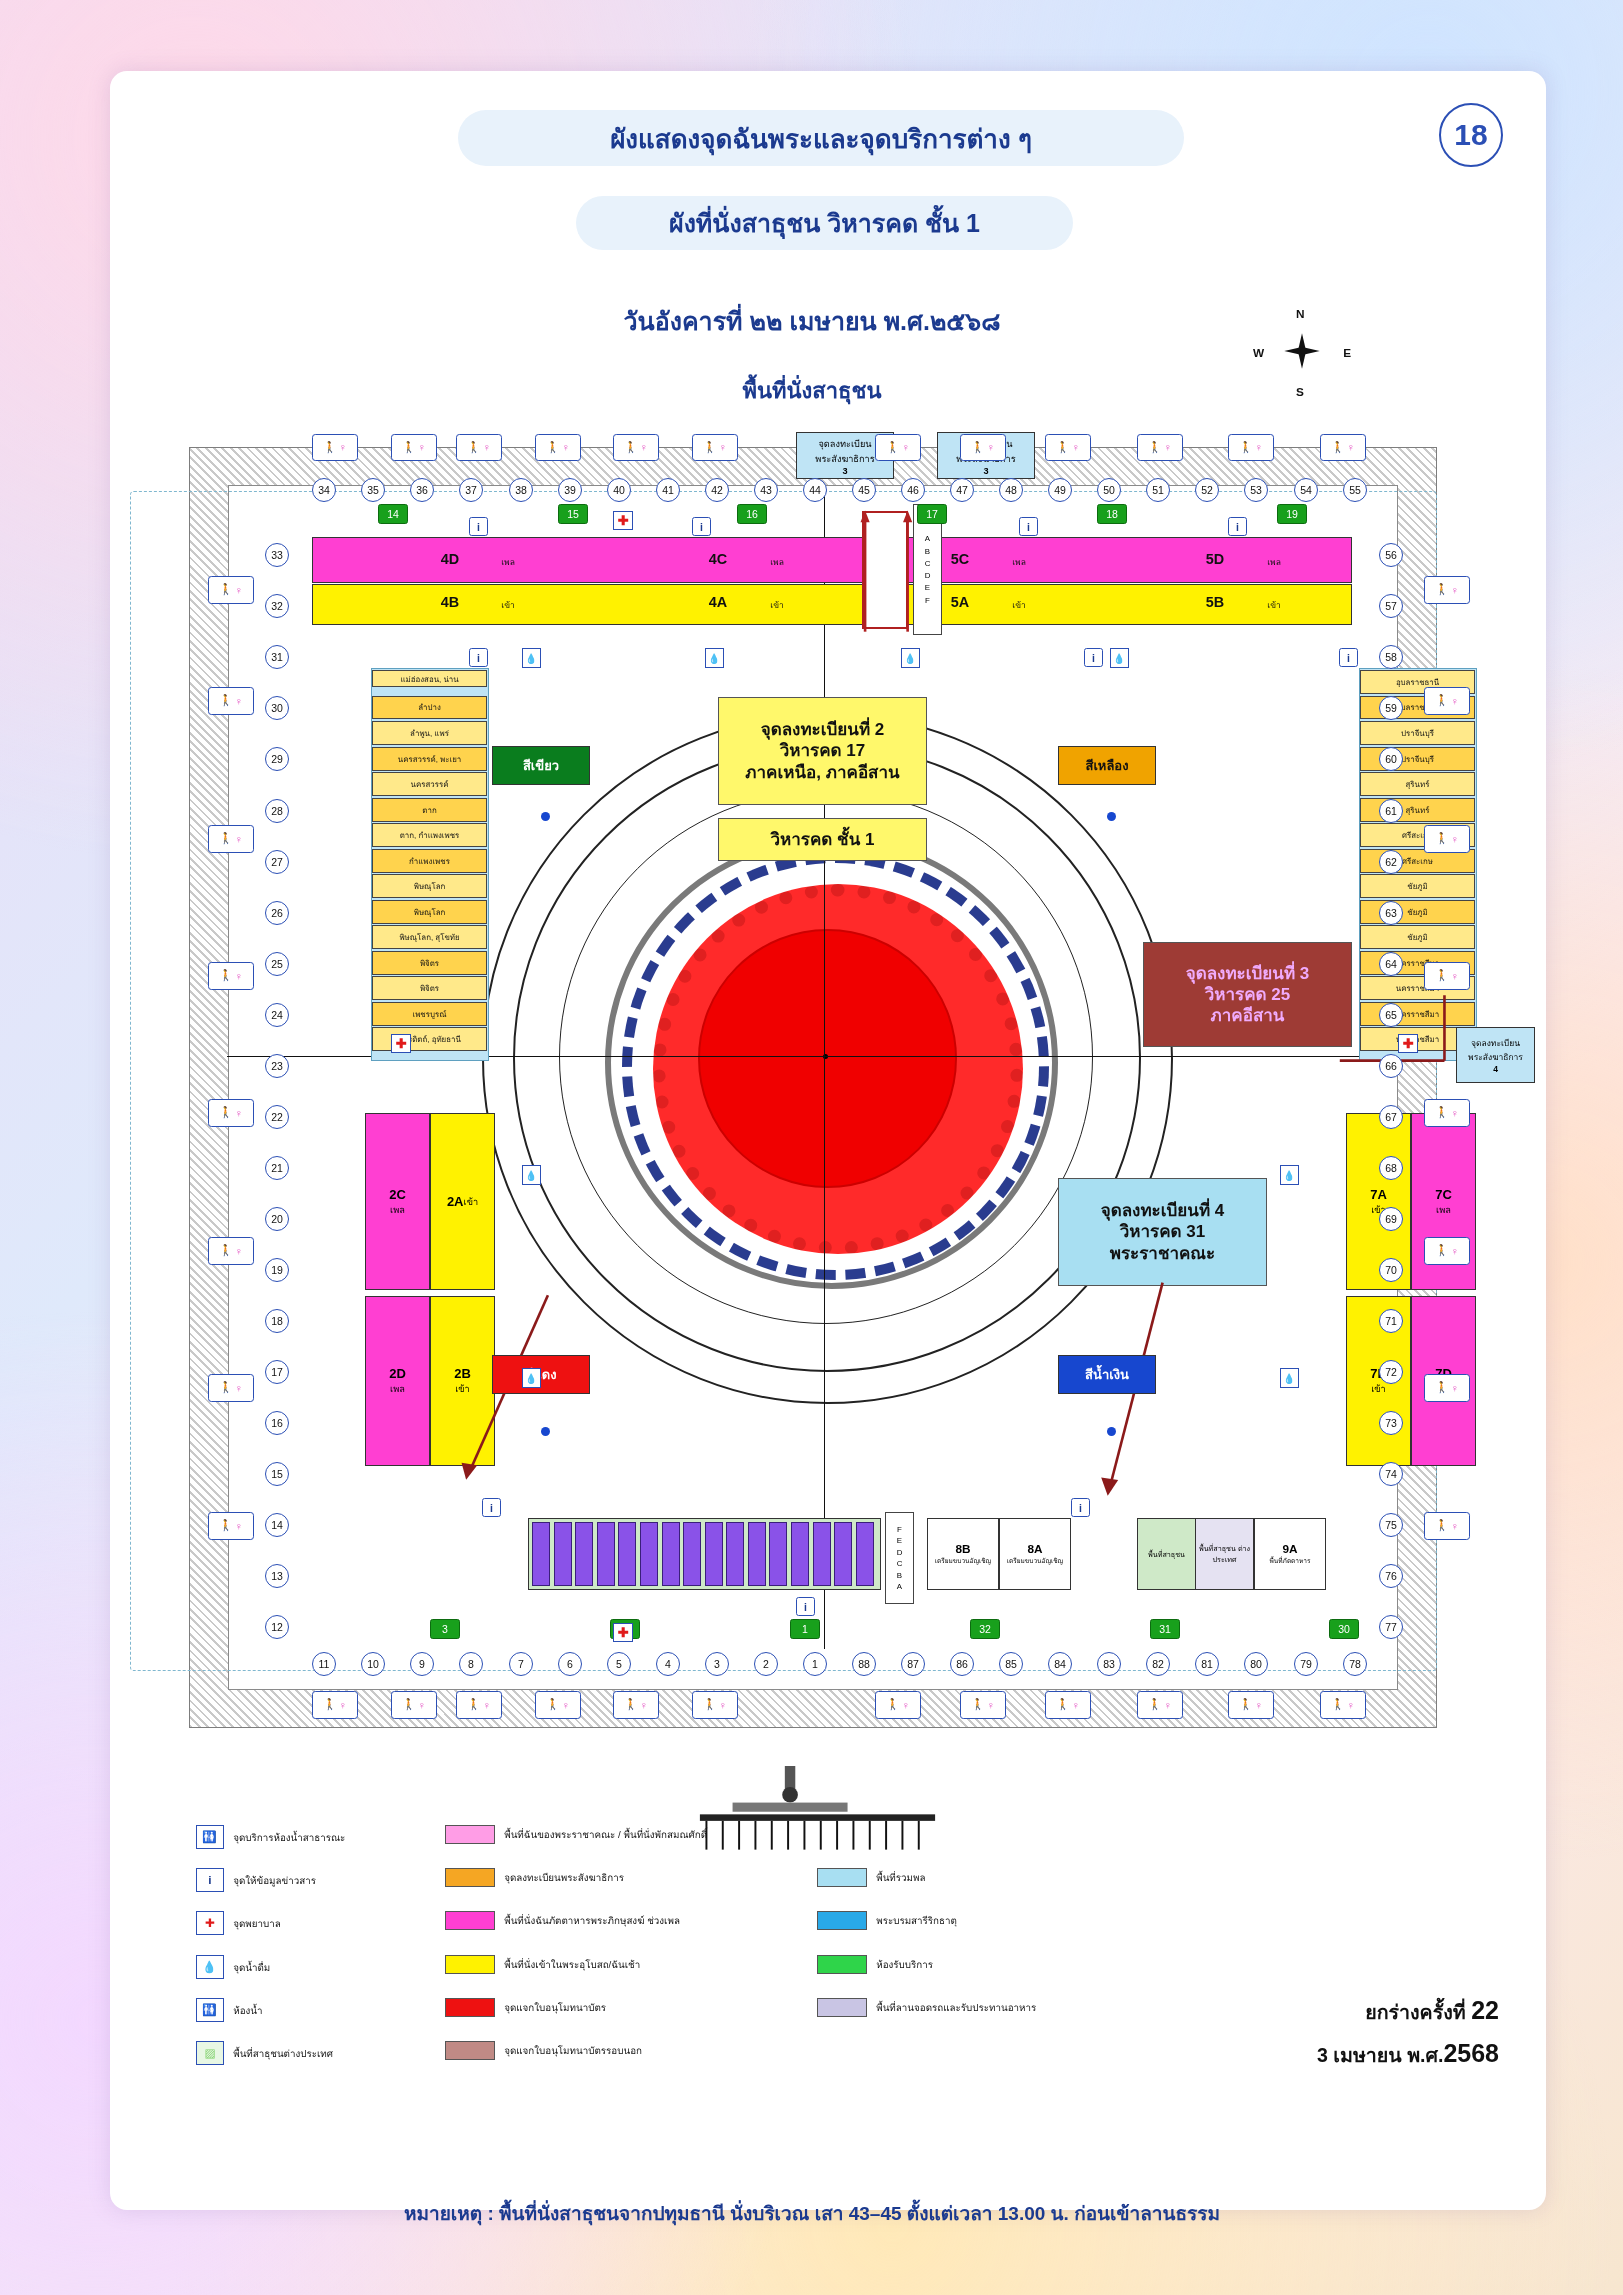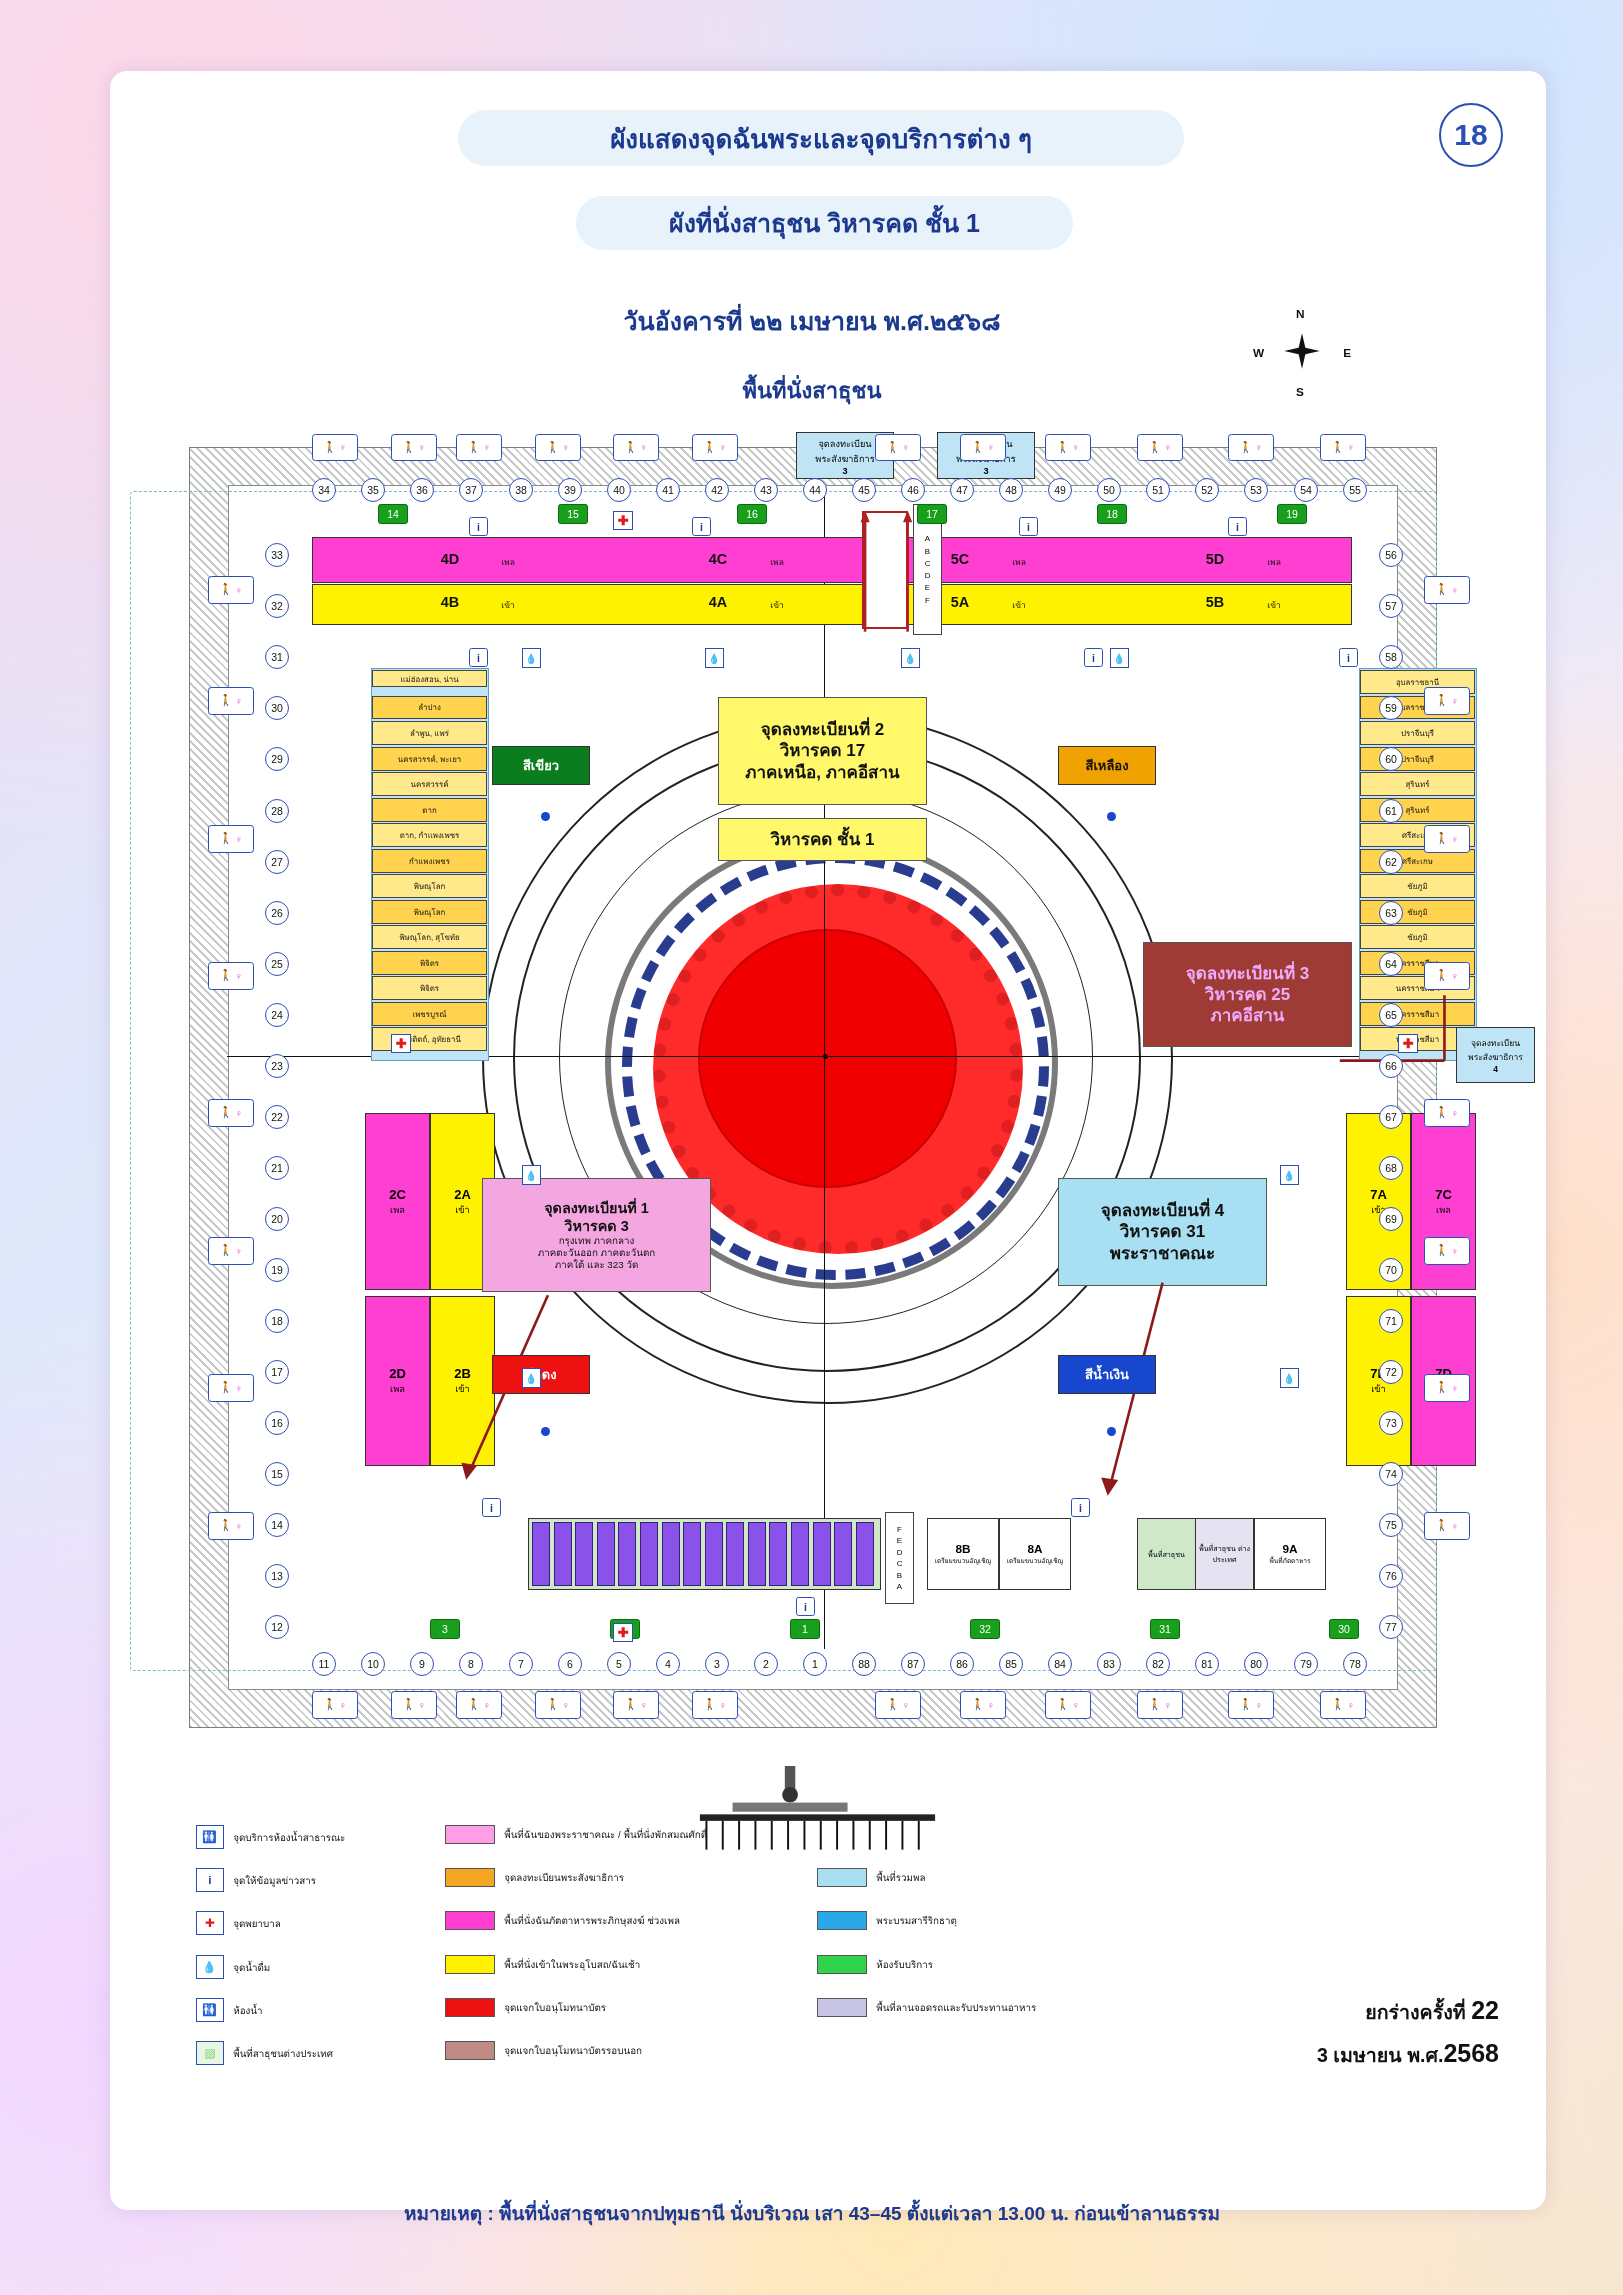--- a/index.html
+++ b/index.html
@@ -226,21 +226,21 @@
       <div class="strip" style="position:absolute;left:0;top:281px;width:115px;height:23.6px;background:#ffd34d;font-size:7.9px;">นครราชสีมา</div>
       <div class="strip" style="position:absolute;left:0;top:306px;width:115px;height:23.6px;background:#ffe98a;font-size:7.9px;">นครราชสีมา</div>
       <div class="strip" style="position:absolute;left:0;top:332px;width:115px;height:23.6px;background:#ffd34d;font-size:7.9px;">นครราชสีมา</div>
       <div class="strip" style="position:absolute;left:0;top:357px;width:115px;height:23.6px;background:#ffe98a;font-size:7.9px;">นครราชสีมา</div>
     </div>
 
   <div class="blk" style="left:249px;top:707px;width:65px;height:177px;background:#ff3fd2;flex-direction:column;font-size:13px;font-weight:bold;">
     <span>2C</span>
     <span style="font-size:9.2px;font-weight:normal;">เพล</span>
   </div>
-  <div class="blk" style="left:314px;top:707px;width:65px;height:177px;background:#fff200;flex-direction:column;font-size:13px;font-weight:bold;">
+  <div class="blk" style="left:314px;top:707px;width:65px;height:177px;background:#fff200;flex-direction:row;font-size:13px;font-weight:bold;">
     <span>2A</span>
     <span style="font-size:9.2px;font-weight:normal;">เข้า</span>
   </div>
   <div class="blk" style="left:249px;top:890px;width:65px;height:170px;background:#ff3fd2;flex-direction:column;font-size:13px;font-weight:bold;">
     <span>2D</span>
     <span style="font-size:9.2px;font-weight:normal;">เพล</span>
   </div>
   <div class="blk" style="left:314px;top:890px;width:65px;height:170px;background:#fff200;flex-direction:column;font-size:13px;font-weight:bold;">
     <span>2B</span>
     <span style="font-size:9.2px;font-weight:normal;">เข้า</span>
@@ -302,27 +302,20 @@
     <div style="display:flex;flex-direction:column;gap:2.6px;">
       <span>F</span>
       <span>E</span>
       <span>D</span>
       <span>C</span>
       <span>B</span>
       <span>A</span>
     </div>
   </div>
 
-  <div class="callout" style="left:366px;top:772px;width:229px;height:114px;background:#f4a6e0;font-size:14.4px;">
-    <div>จุดลงทะเบียนที่ 1</div>
-    <div>วิหารคด 3</div>
-    <div style="font-size:9.8px;font-weight:normal;">กรุงเทพ ภาคกลาง</div>
-    <div style="font-size:9.8px;font-weight:normal;">ภาคตะวันออก ภาคตะวันตก</div>
-    <div style="font-size:9.8px;font-weight:normal;">ภาคใต้ และ 323 วัด</div>
-  </div>
   <div class="callout" style="left:602px;top:291px;width:209px;height:108px;background:#fff86b;font-size:17px;">
     <div>จุดลงทะเบียนที่ 2</div>
     <div>วิหารคด 17</div>
     <div>ภาคเหนือ, ภาคอีสาน</div>
   </div>
   <div class="callout" style="left:602px;top:412px;width:209px;height:43px;background:#fff86b;font-size:17px;">
     <div>วิหารคด ชั้น 1</div>
   </div>
   <div class="callout" style="left:1027px;top:536px;width:209px;height:105px;background:#9e3b35;color:#f0abfc;font-size:17px;">
     <div>จุดลงทะเบียนที่ 3</div>

